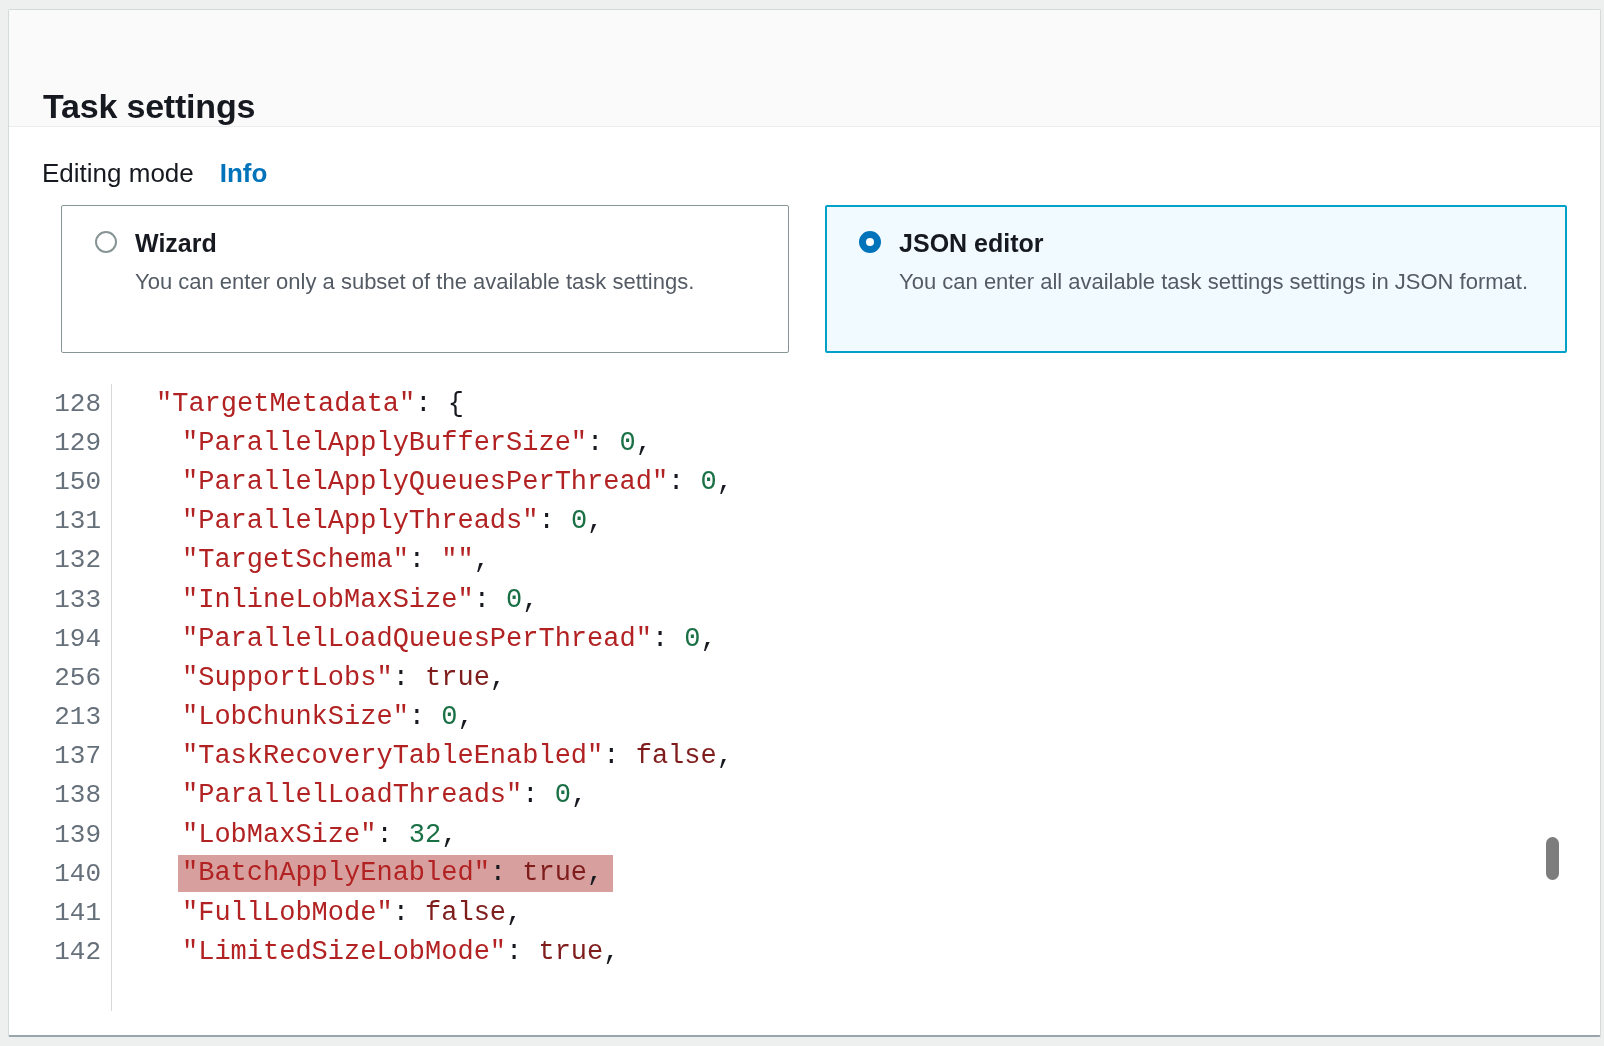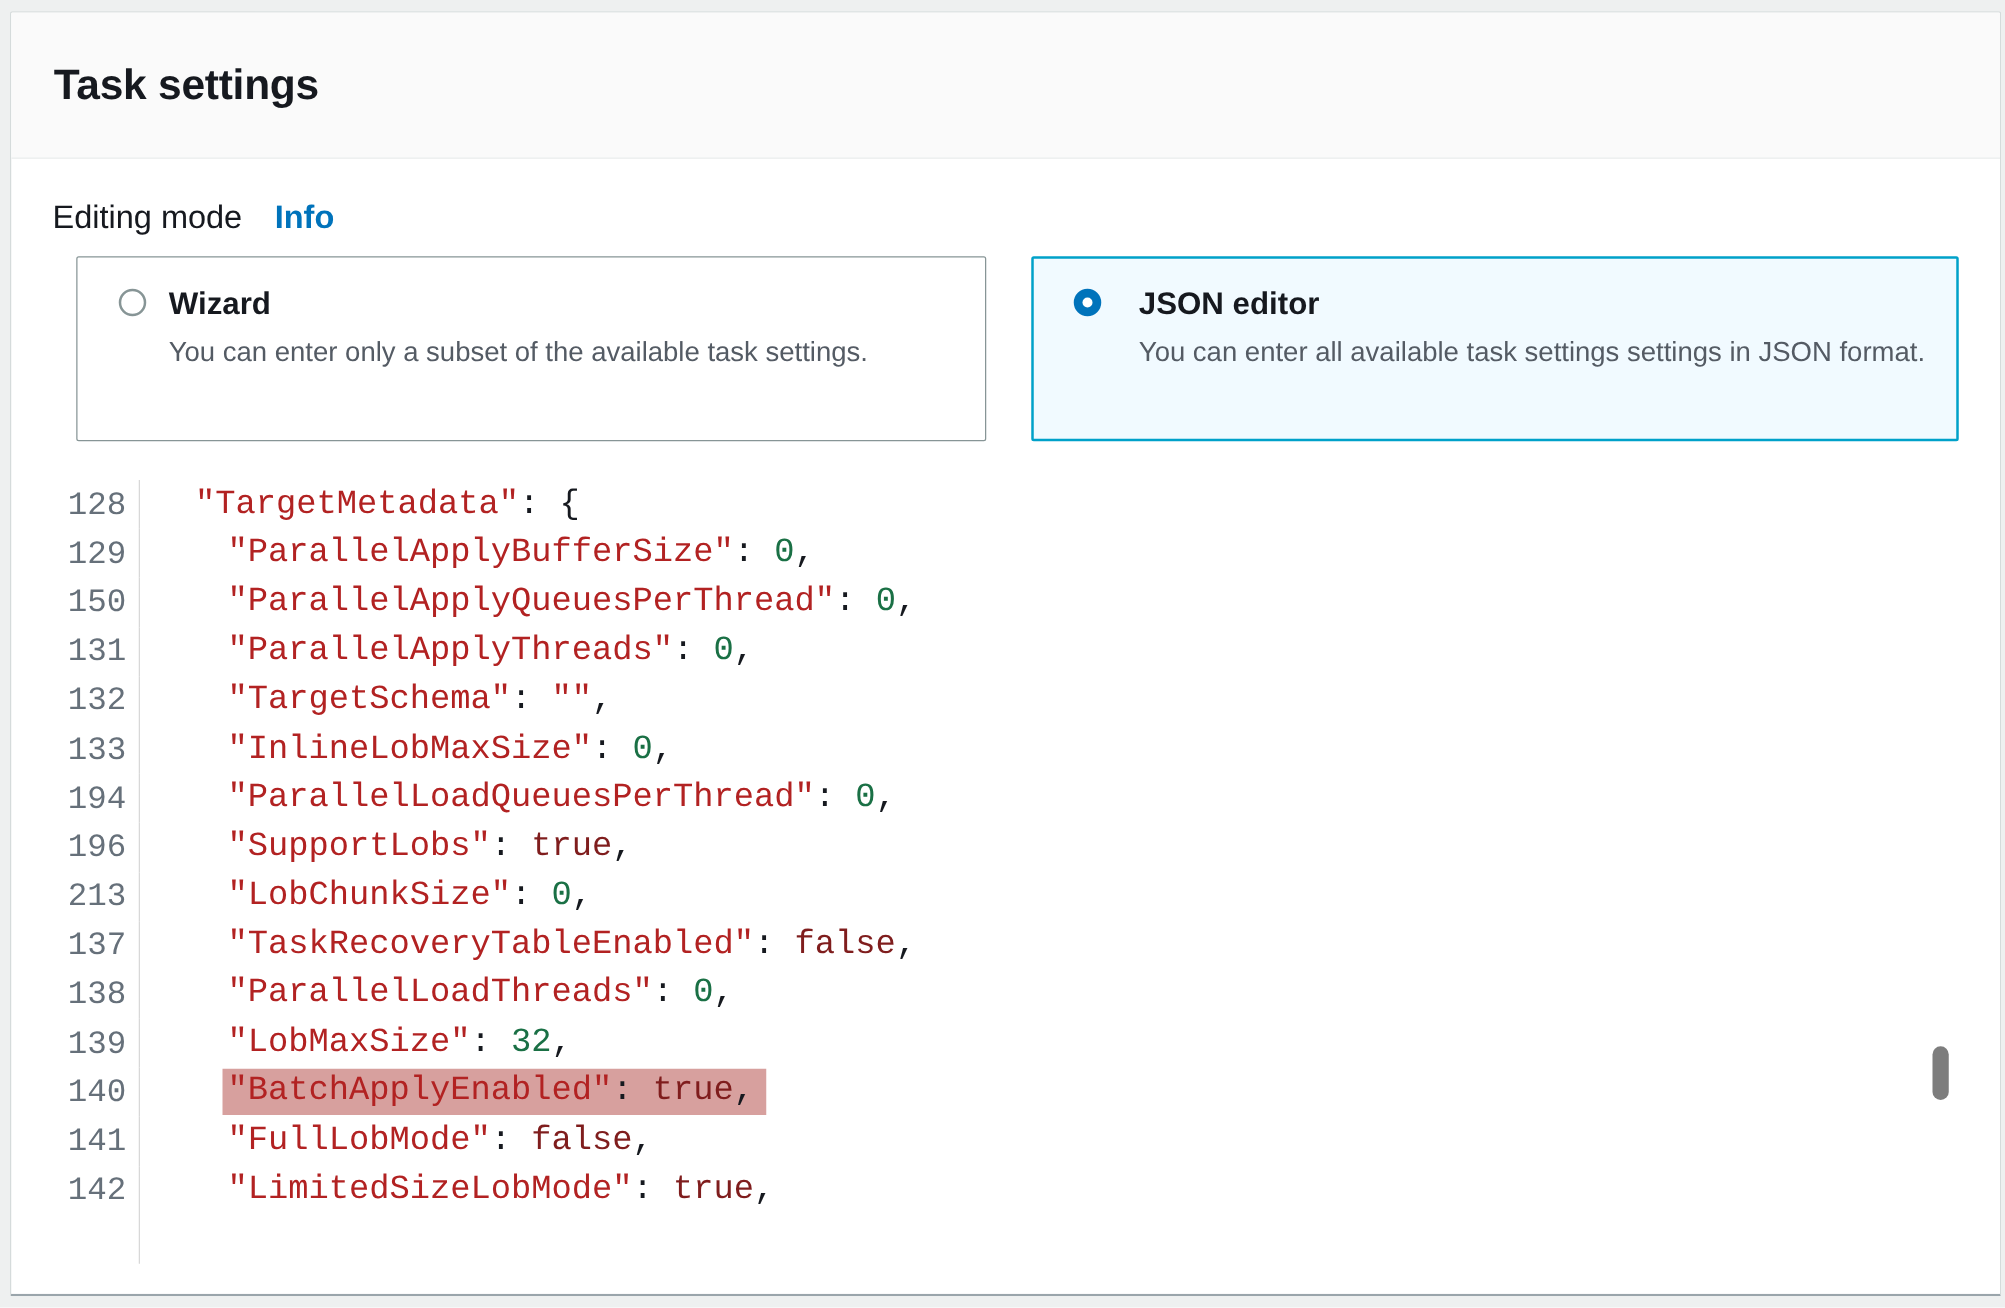--- a/index.html
+++ b/index.html
@@ -16,21 +16,21 @@
     background:#ffffff;
     border:1px solid #d5dbdb;
     border-bottom:2px solid #9aa5ab;
     border-radius:2px;
     overflow:hidden;
   }
   .panel-header {
     height:117px;
     background:#fafafa;
     border-bottom:1px solid #eaeded;
-    display:flex; align-items:center;
+    display:flex; align-items:flex-end;
     padding:0 34px;
   }
   .panel-title { font-size:34px; font-weight:700; letter-spacing:-0.2px; }
 
   .content { padding:0 33px; }
 
   .editing-row {
     margin-top:31px;
     display:flex; align-items:baseline; gap:26px;
     font-size:26px;
@@ -44,21 +44,21 @@
   .card {
     height:148px;
     border-radius:2px;
     display:flex; align-items:flex-start;
     cursor:pointer;
     background:#ffffff;
     border:1px solid #879596;
     padding:22px 0 0 33px;
   }
   .card.wizard { width:734px;margin-left:19px; }
-  .card.json   { width:748px; padding:21px 0 0 32px;gap:12px; }
+  .card.json   { width:748px; padding:21px 0 0 32px; }
   .card.selected {
     background:#f1faff;
     border:2px solid #00a1c9;
   }
   .radio {
     width:22px; height:22px; border-radius:50%;
     flex:none; margin-top:3px;
     background:#ffffff;
     border:2px solid #879596;
     position:relative;
@@ -195,21 +195,21 @@
   </div>
 
   <div class="code-row ind-2">
     <div class="gutter">194</div>
     <div class="code-content">
           <span class="hl-wrap"><span class="tok-key">"ParallelLoadQueuesPerThread"</span><span class="tok-punct">: </span><span class="tok-num">0</span><span class="tok-punct">,</span></span>
         </div>
   </div>
 
   <div class="code-row ind-2">
-    <div class="gutter">196</div>
+    <div class="gutter">256</div>
     <div class="code-content">
           <span class="hl-wrap"><span class="tok-key">"SupportLobs"</span><span class="tok-punct">: </span><span class="tok-bool">true</span><span class="tok-punct">,</span></span>
         </div>
   </div>
 
   <div class="code-row ind-2">
     <div class="gutter">213</div>
     <div class="code-content">
           <span class="hl-wrap"><span class="tok-key">"LobChunkSize"</span><span class="tok-punct">: </span><span class="tok-num">0</span><span class="tok-punct">,</span></span>
         </div>

